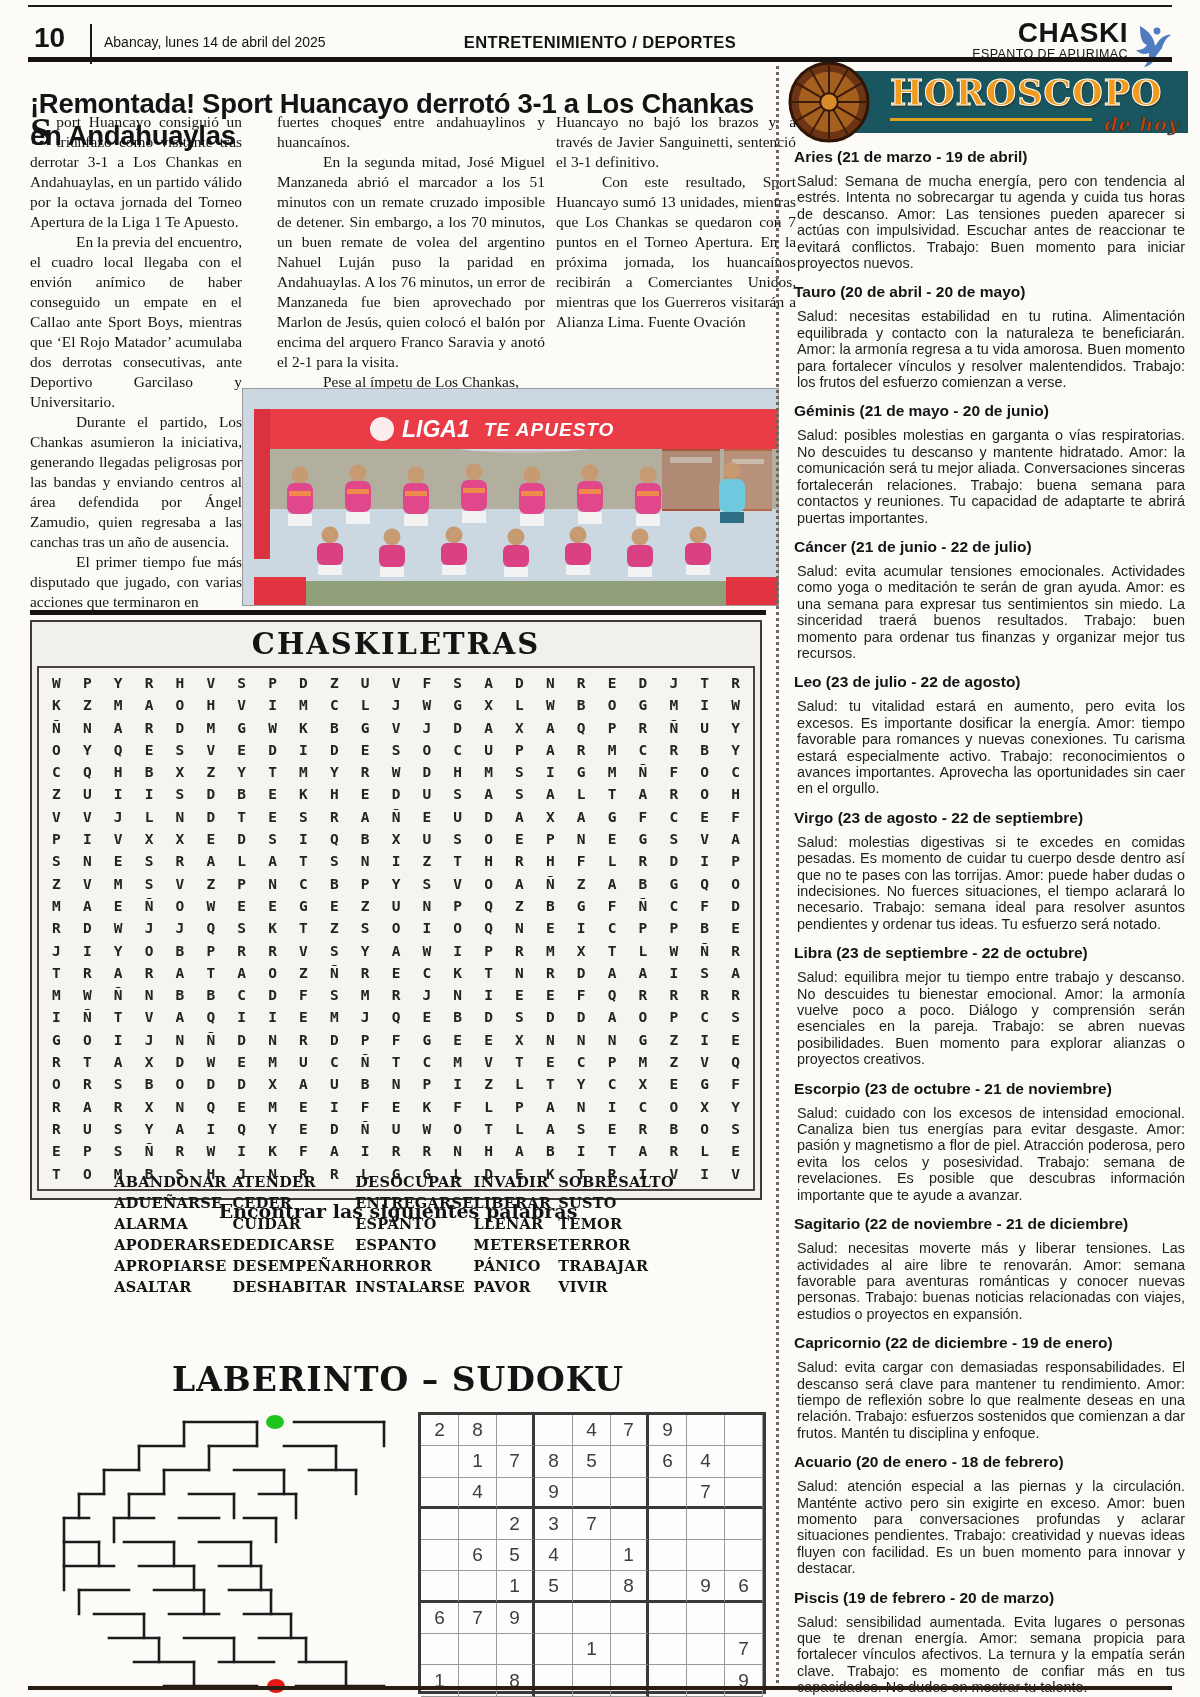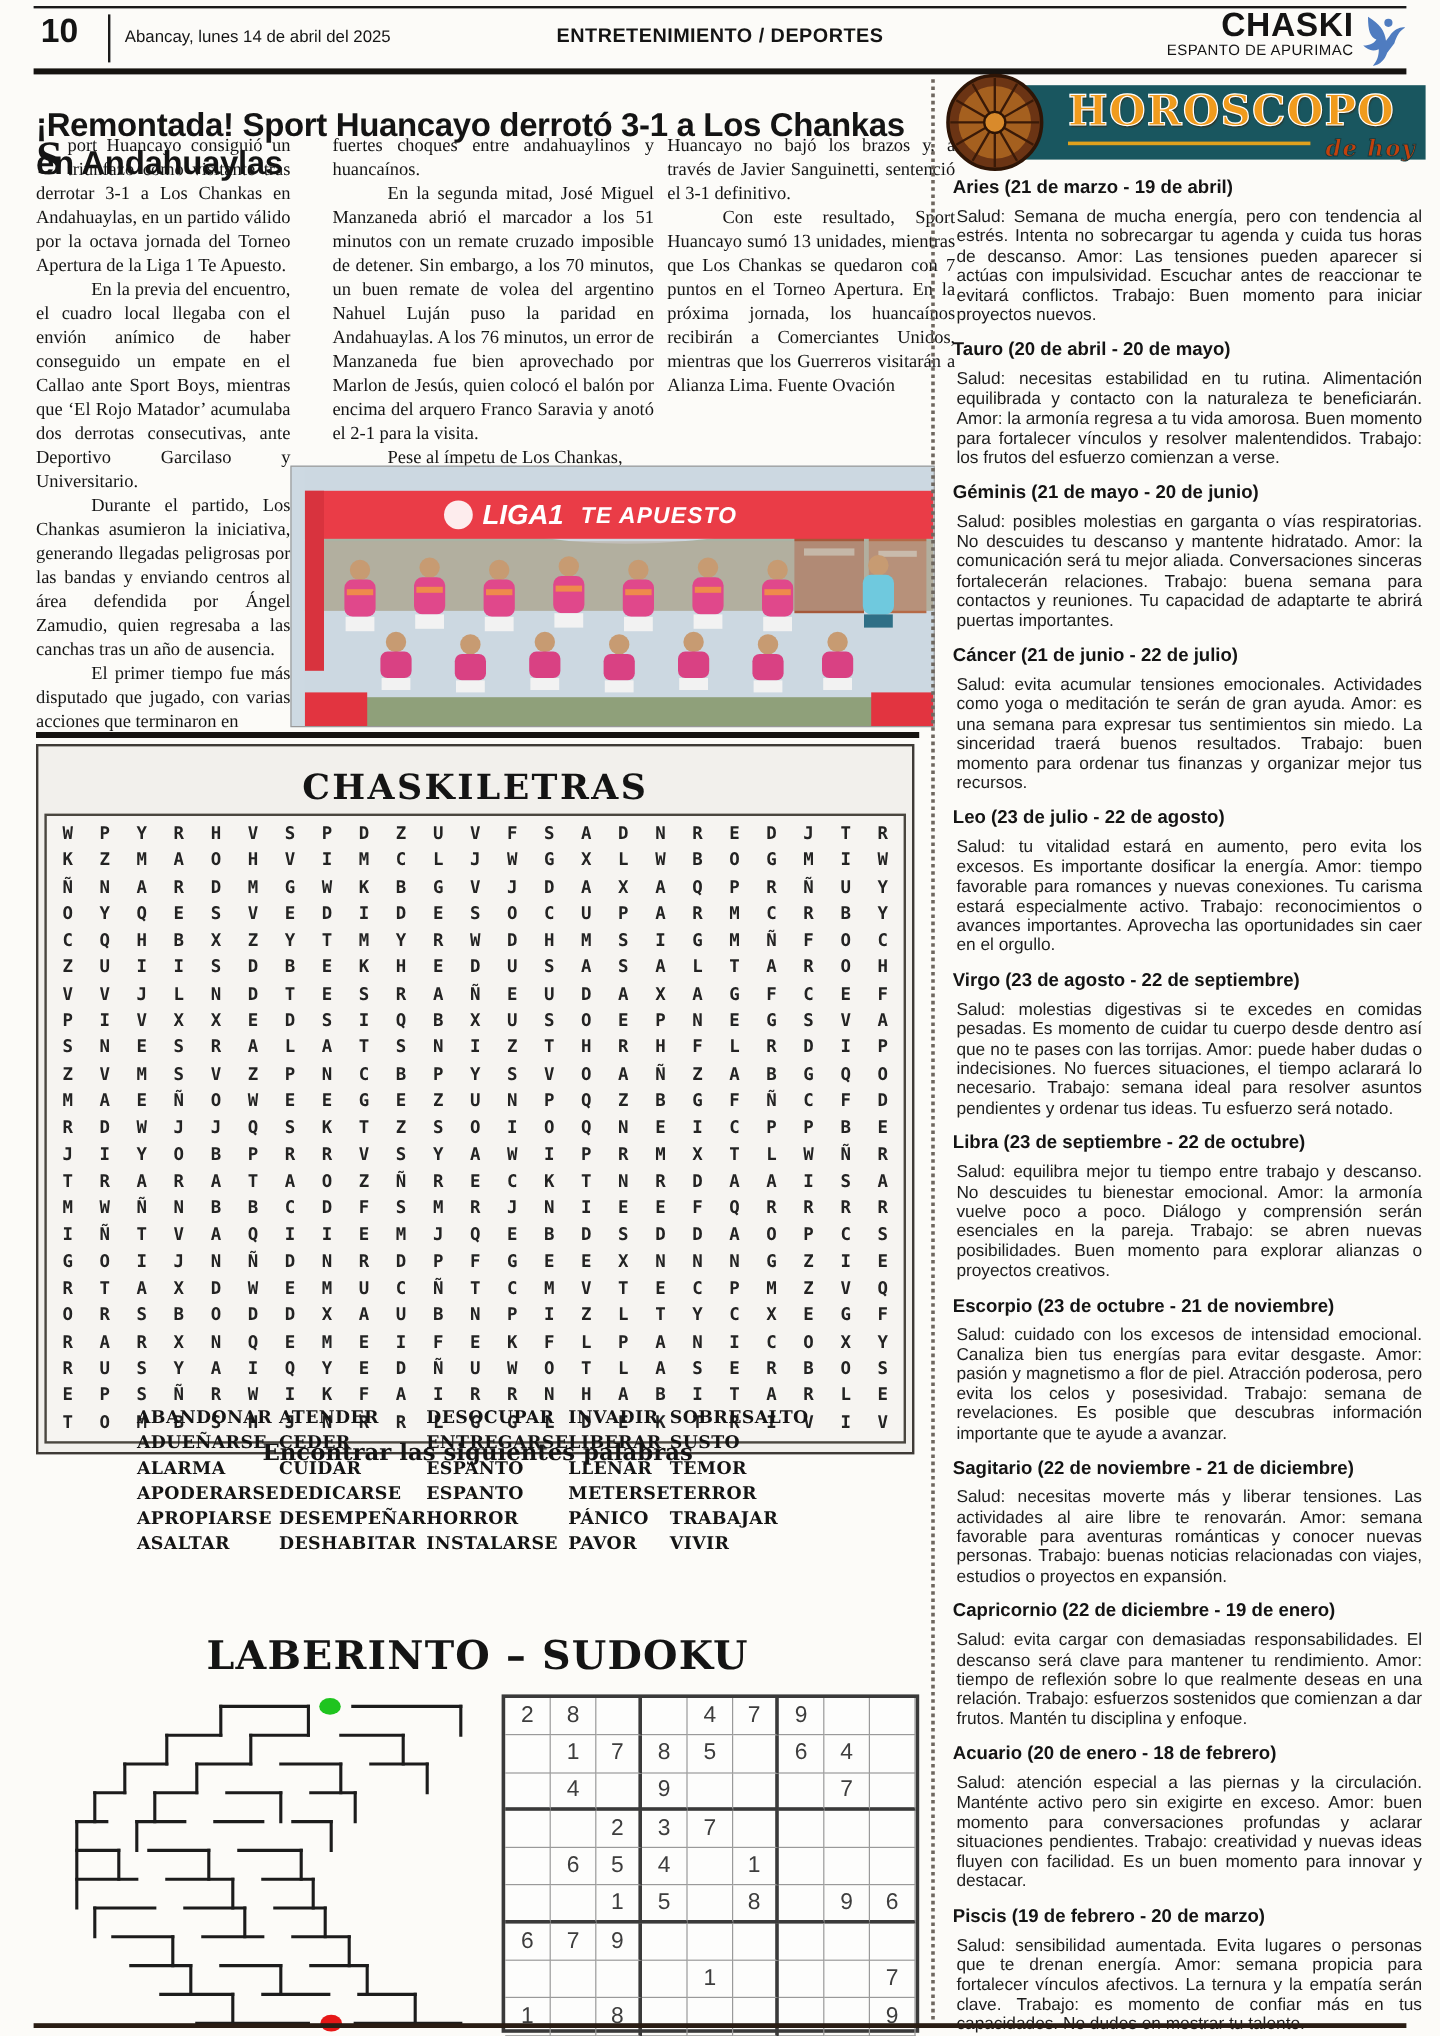--- a/index.html
+++ b/index.html
@@ -1,21 +1,21 @@
 <!DOCTYPE html>
 <html><head>
 <meta charset="utf-8">
 <style>
   html,body{margin:0;padding:0;background:#888;}
   .page{position:relative;width:1200px;height:1697px;margin:0 auto;background:#fcfbf8;
         font-family:"Liberation Serif",serif;color:#141414;overflow:hidden;}
 
   
   .topline{position:absolute;left:28px;right:28px;top:5px;height:2px;background:#1a1a1a;}
-  .hdr{position:absolute;left:28px;right:28px;top:12px;height:42px;}
+  .hdr{position:absolute;left:28px;right:28px;top:24px;height:42px;}
   .pageno{position:absolute;left:6px;top:-2px;font:bold 28px "Liberation Sans",sans-serif;}
   .hdr-vrule{position:absolute;left:62px;top:0;width:2px;height:40px;background:#1a1a1a;}
   .dateline{position:absolute;left:76px;top:10px;font:14px "Liberation Sans",sans-serif;}
   .section-title{position:absolute;left:250px;right:250px;top:9px;text-align:center;
                  font:bold 16.5px "Liberation Sans",sans-serif;letter-spacing:.4px;}
   .brand{position:absolute;right:44px;top:-4px;text-align:right;}
   .brand-name{font:bold 28px "Liberation Sans",sans-serif;letter-spacing:.5px;line-height:26px;}
   .brand-sub{font:12.5px "Liberation Sans",sans-serif;letter-spacing:.4px;margin-top:1px;}
   .bird{position:absolute;right:0;top:-2px;width:40px;height:46px;}
   .thickrule{position:absolute;left:28px;right:28px;top:57px;height:5px;background:#161310;}
@@ -32,21 +32,21 @@
   .art-p.indent{text-indent:46px;}
   .dropcap{float:left;font:bold 40px/36px "Liberation Serif",serif;padding:2px 4px 0 0;}
 
   
   .photo{position:absolute;left:212px;top:276px;width:524px;height:216px;border:1px solid #999;
          overflow:hidden;background:#cdd9e2;padding-left:11px;}
 
   
   .rule2{position:absolute;left:0;top:498px;width:736px;height:5px;background:#161310;}
   .cl-panel{position:absolute;left:0;top:508px;width:732px;border:2px solid #3e3a36;
-            background:#f2f0ec;padding:16px 5px 7px 5px;box-sizing:border-box;}
+            background:#f2f0ec;padding:4px 5px 7px 5px;box-sizing:border-box;}
   .cl-title{text-align:center;font:bold 29px "DejaVu Serif",serif;letter-spacing:2px;margin:1px 0 5px 0;}
   .wsgrid{display:grid;grid-template-columns:repeat(23,1fr);grid-auto-rows:22.3px;
           border:2px solid #4a463f;background:#f6f4f1;padding:4px 2px;}
   .wcell{font:bold 14.5px "DejaVu Sans Mono",monospace;color:#232323;text-align:center;line-height:22.3px;}
   .find-title{position:absolute;left:0;top:1088px;width:736px;text-align:center;
               font:bold 19px "DejaVu Serif",serif;}
   .wordcols{position:absolute;left:14px;top:1059px;width:700px;display:flex;justify-content:center;}
   .wcol{font:bold 14.5px/21px "DejaVu Serif",serif;letter-spacing:.3px;}
   .lab-title{position:absolute;left:0;top:1248px;width:736px;text-align:center;
              font:bold 33px "DejaVu Serif",serif;letter-spacing:1px;}

